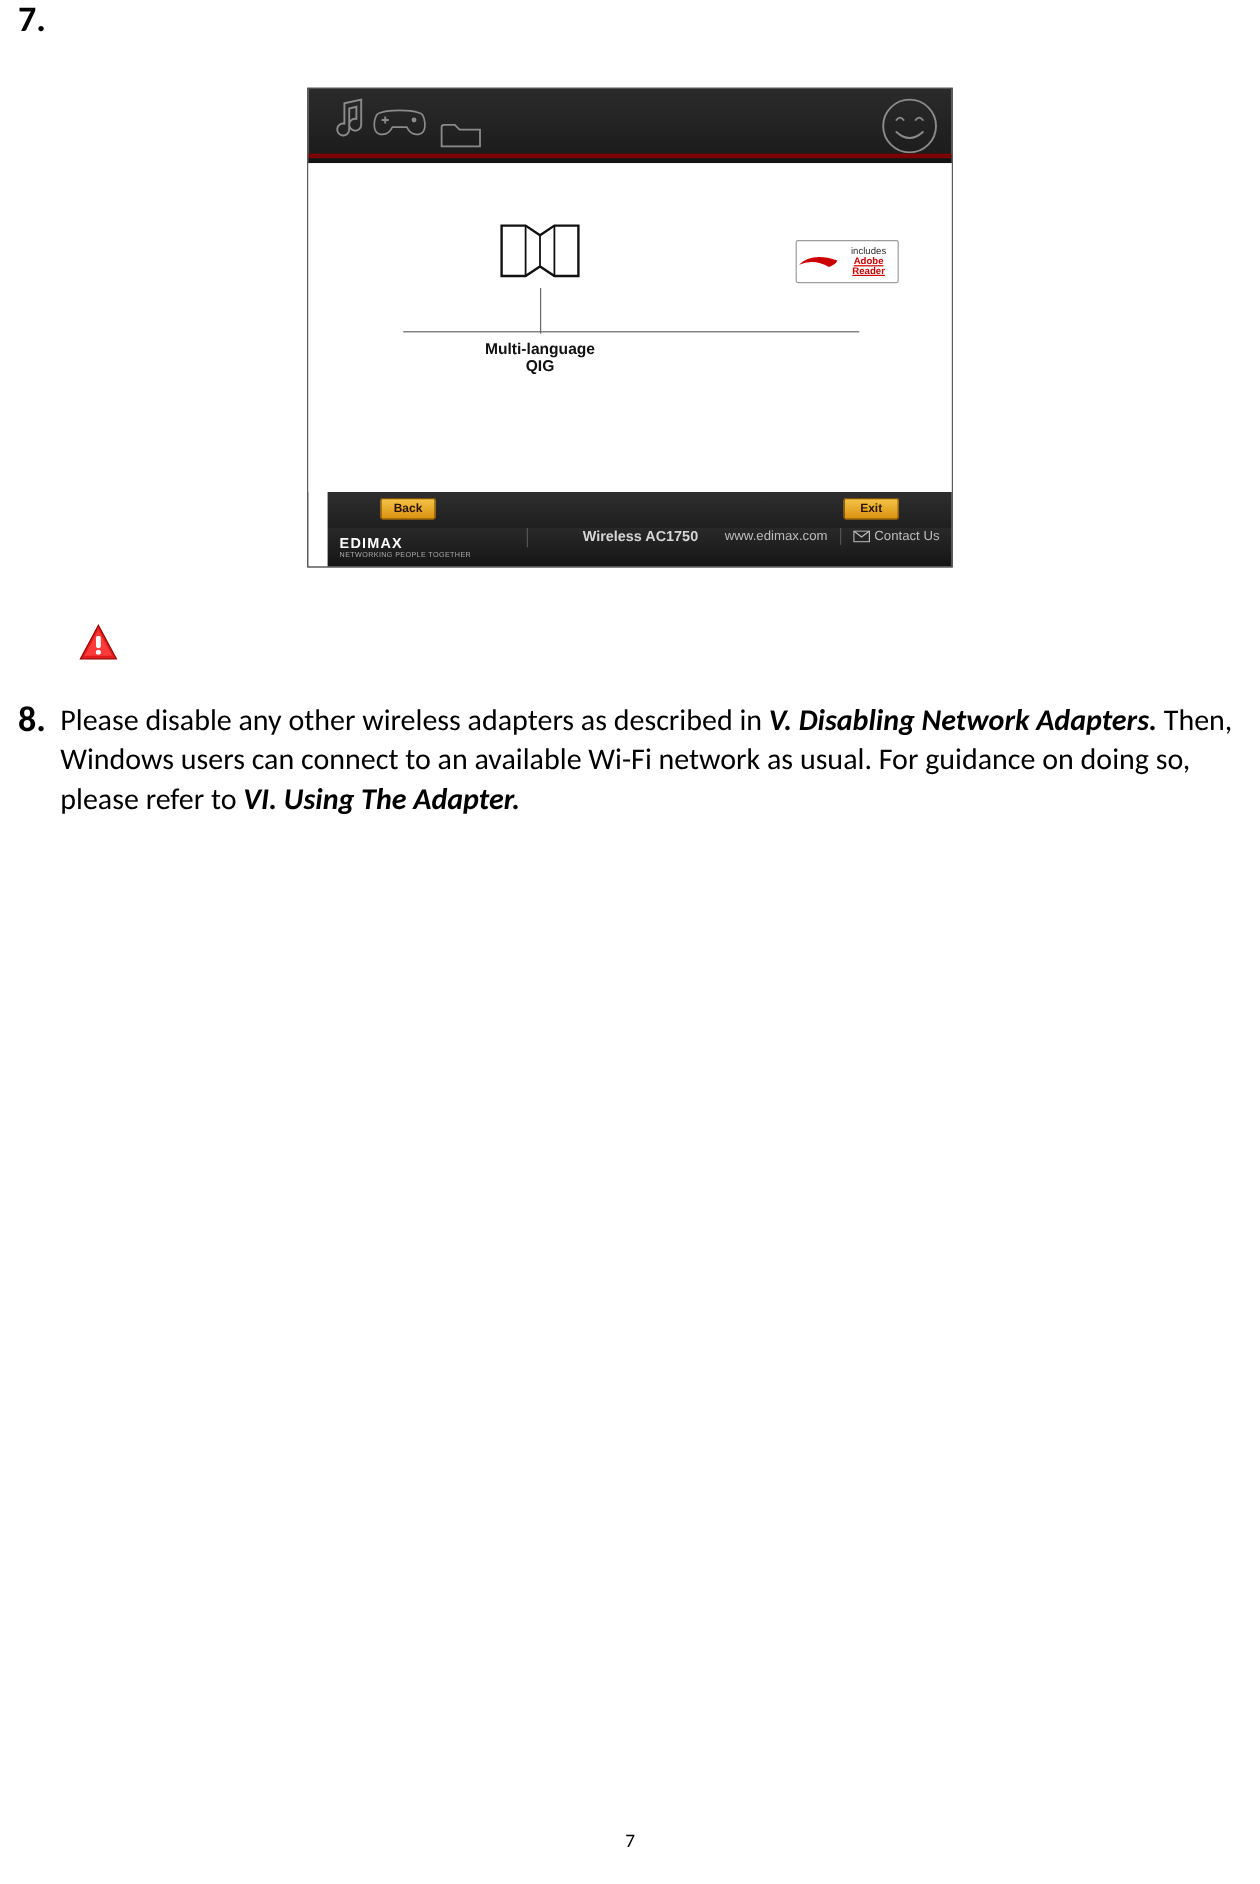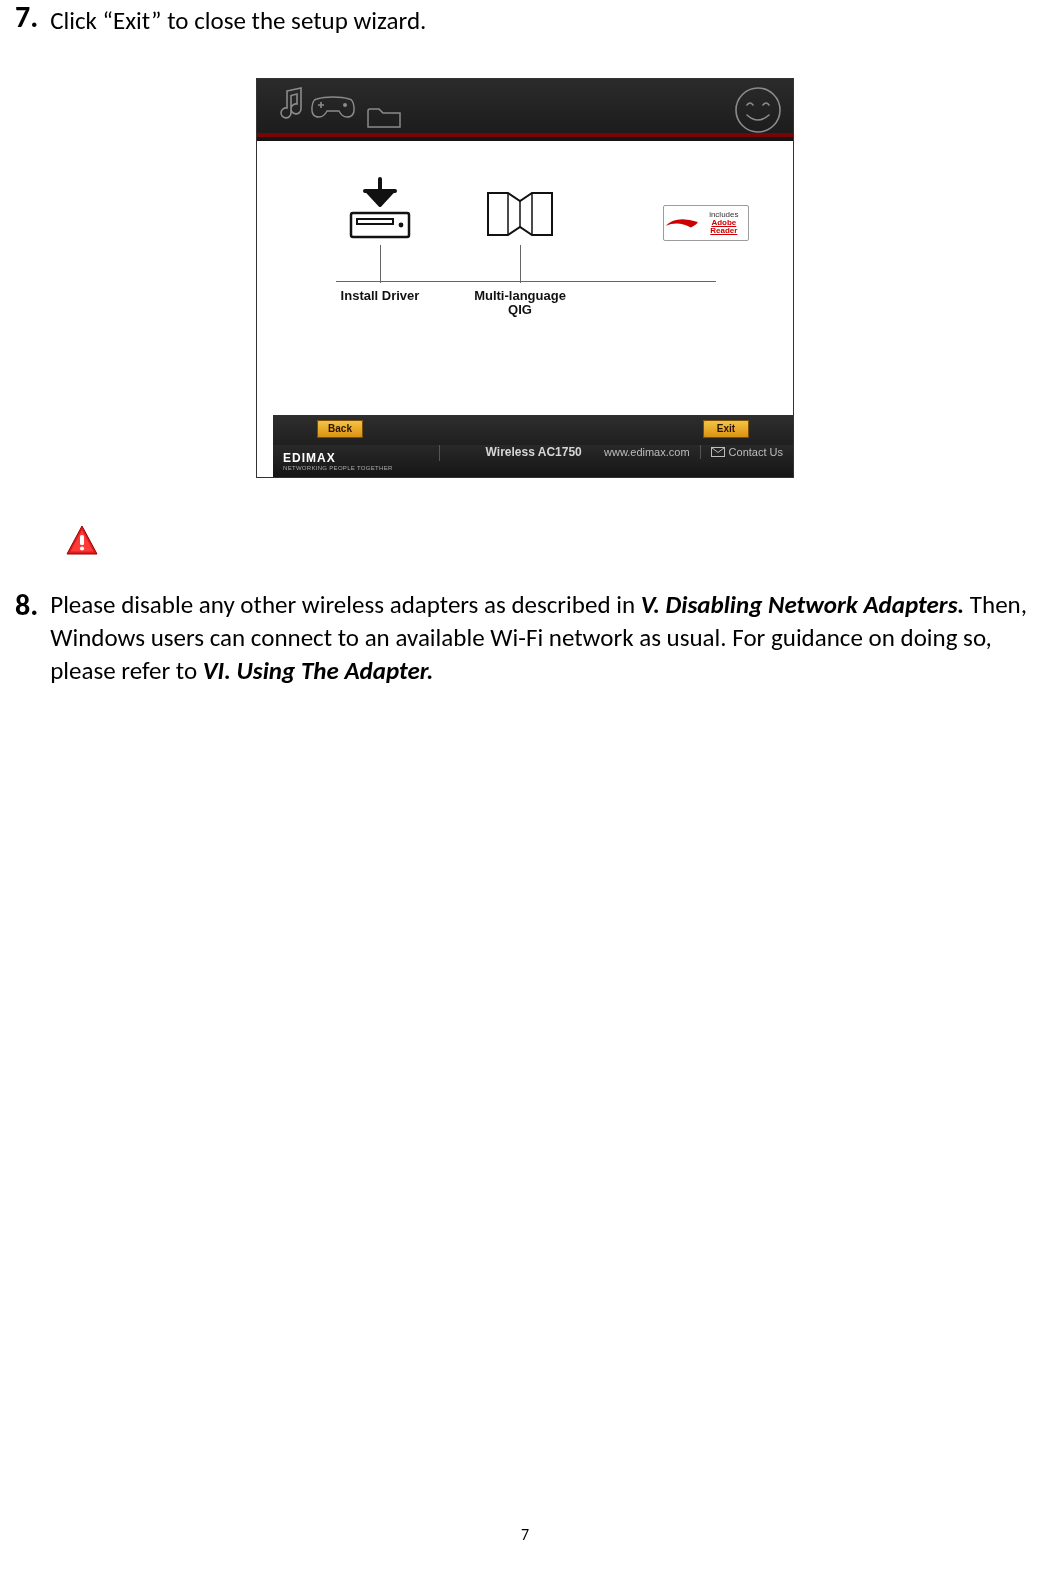--- a/index.html
+++ b/index.html
@@ -66,21 +66,20 @@
 
   .page-number { position:absolute; bottom: 26px; left:0; right:0; text-align:center; font-size: 16px; }
 </style>
 </head>
 <body>
 
 <div class="page">
 
   <div class="step step7">
     <div class="step-num">7.</div>
-    <div class="step-text">Click “Exit” to close the setup wizard.</div>
   </div>
 
   <div class="wizard-wrap">
     <div class="wizard">
 
       <div class="wz-top">
 
         <svg width="40" height="40" style="left:14px; top:6px;" viewBox="0 0 40 40">
           <path d="M16 6 L30 3 L30 24 A5 5 0 1 1 26 19 L26 9 L20 10.5 L20 28 A5 5 0 1 1 16 23 Z" fill="none" stroke="#8b8b8b" stroke-width="1.6"></path>
         </svg>
@@ -100,35 +99,20 @@
           <path d="M16 22 q3 -4 6 0 M32 22 q3 -4 6 0" fill="none" stroke="#8b8b8b" stroke-width="1.6" stroke-linecap="round"></path>
           <path d="M16 32 Q27 42 38 32" fill="none" stroke="#8b8b8b" stroke-width="1.6" stroke-linecap="round"></path>
         </svg>
         <div class="red-stripe"></div>
         <div class="thin-dark"></div>
       </div>
 
       <div class="wz-mid">
         <div class="wz-items">
 
-          <div class="wz-col">
-            <div class="wz-icon-box">
-              <svg width="70" height="66" viewBox="0 0 70 66">
-
-                <path d="M35 2 L35 20 M22 14 L35 28 L48 14 M20 14 L50 14" stroke="#111" stroke-width="4" fill="none" stroke-linejoin="round" stroke-linecap="round"></path>
-                <polygon points="22,14 48,14 35,30" fill="#111"></polygon>
-
-                <rect x="6" y="36" width="58" height="24" rx="2" fill="#fff" stroke="#111" stroke-width="2.5"></rect>
-                <rect x="12" y="42" width="36" height="5" fill="none" stroke="#111" stroke-width="2"></rect>
-                <circle cx="56" cy="48" r="2.4" fill="#111"></circle>
-              </svg>
-            </div>
-            <div class="wz-line"></div>
-            <div class="wz-label">Install Driver</div>
-          </div>
 
           <div class="wz-col narrow">
             <div class="wz-icon-box">
               <svg width="76" height="60" viewBox="0 0 76 60">
                 <path d="M6 10 L6 52 L26 52 L38 44 L50 52 L70 52 L70 10 L50 10 L38 18 L26 10 Z" fill="#fff" stroke="#111" stroke-width="2"></path>
                 <path d="M26 10 L26 52 M50 10 L50 52 M38 18 L38 44" stroke="#111" stroke-width="1.5"></path>
               </svg>
             </div>
             <div class="wz-line"></div>
             <div class="wz-label">

